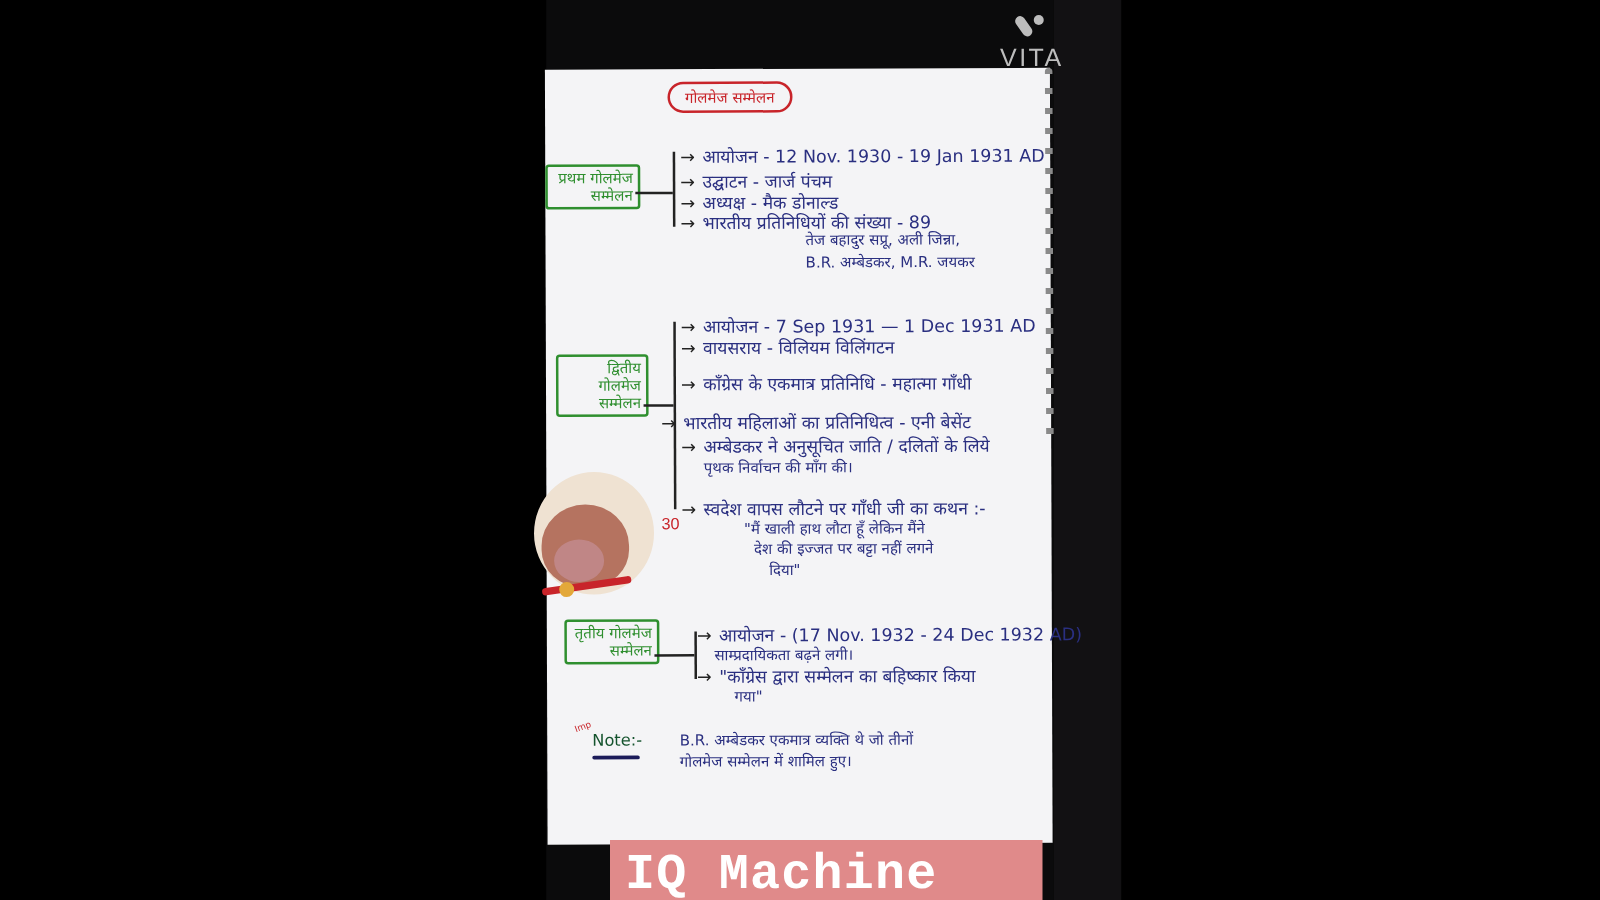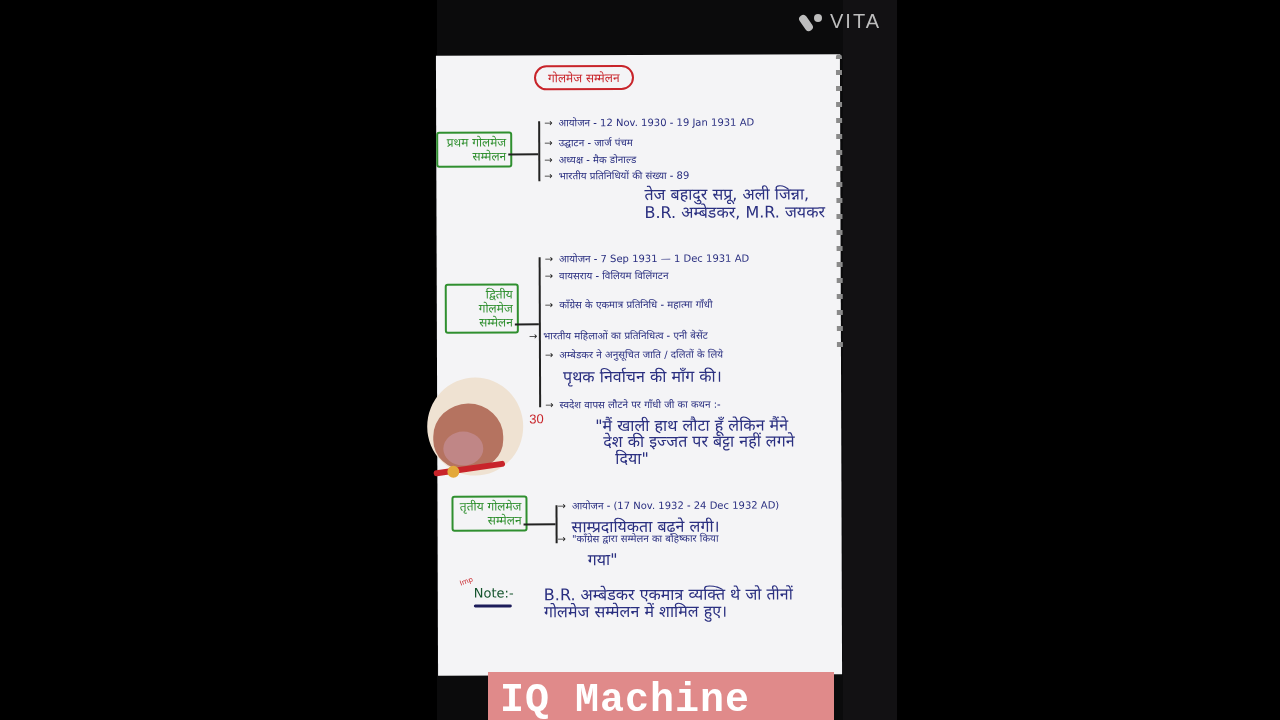--- a/index.html
+++ b/index.html
@@ -1,41 +1,41 @@
 <!DOCTYPE html>
 <html><head>
 <meta charset="utf-8">
 <style>
   html, body { margin:0; padding:0; }
   body { width:1280px; height:720px; background:#000; position:relative; overflow:hidden;
          font-family:"DejaVu Sans", sans-serif; }
   .center-strip { position:absolute; left:437px; top:0; width:406px; height:720px; background:#0b0b0c; }
   .right-strip { position:absolute; left:843px; top:0; width:54px; height:720px; background:#121113; }
   .watermark { position:absolute; left:800px; top:10px; display:flex; align-items:center; gap:6px;
-               color:#bdbdbd; font-family:"Liberation Sans", sans-serif; font-size:20px; letter-spacing:2px; }
+               color:#bdbdbd; font-family:"Liberation Sans", sans-serif; font-size:20px; letter-spacing:2px;flex-direction:column; }
   .wm-icon { position:relative; width:24px; height:20px; }
   .wm-icon .bar { position:absolute; left:2px; top:2px; width:8px; height:18px; background:#bdbdbd; border-radius:4px; transform:rotate(-35deg); }
   .wm-icon .dot { position:absolute; left:14px; top:2px; width:8px; height:8px; background:#bdbdbd; border-radius:50%; }
 
   .page { position:absolute; left:437px; top:55px; width:404px; height:620px; background:#f4f4f6;
           transform:rotate(-0.2deg); }
   .rings { position:absolute; right:-2px; top:0; width:6px; height:300px;
            background:repeating-linear-gradient(#8a8a8a 0 5px, transparent 5px 16px); border-radius:3px; }
 
   .title { position:absolute; left:98px; top:10px; padding:2px 12px; border:2px solid #c8242a; border-radius:14px;
            color:#c8242a; font-size:12px; font-family:"DejaVu Serif", serif; }
 
   .box { position:absolute; border:2px solid #2f8f2f; border-radius:3px; background:#f4f4f6; color:#2f8f2f;
          font-size:12px; line-height:14px; text-align:right; padding:2px 4px; font-family:"DejaVu Serif", serif; }
   .hline { position:absolute; height:1.5px; background:#222; }
   .vline { position:absolute; width:1.5px; background:#222; }
 
-  .item { position:absolute; color:#2a2f80; font-size:10px; white-space:nowrap; font-family:"DejaVu Sans", sans-serif; }
+  .item { position:absolute; color:#2a2f80; font-size:14px; white-space:nowrap; font-family:"DejaVu Sans", sans-serif; }
   .arrow { color:#222; margin-right:6px; }
-  .sub { position:absolute; color:#2a2f80; font-size:16px; white-space:nowrap; }
+  .sub { position:absolute; color:#2a2f80; font-size:12px; white-space:nowrap; }
 
   .sticker { position:absolute; left:0; top:318px; width:92px; height:106px; }
   .cat-face { position:absolute; left:-10px; top:4px; width:96px; height:98px; border-radius:50%; background:#efe2d2; }
   .cat-mouth { position:absolute; left:-4px; top:30px; width:70px; height:66px; border-radius:50% 50% 45% 45%; background:#b57360; }
   .cat-tongue { position:absolute; left:6px; top:58px; width:40px; height:34px; border-radius:50%; background:#c08686; }
   .cat-collar { position:absolute; left:-4px; top:92px; width:72px; height:6px; background:#c8242a; border-radius:3px; transform:rotate(-8deg); }
   .cat-bell { position:absolute; left:10px; top:92px; width:12px; height:12px; border-radius:50%; background:#e3a83a; }
   .sticker-num { position:absolute; left:92px; top:356px; color:#c8242a; font-size:13px; font-family:"Liberation Sans", sans-serif; }
 
   .note-label { position:absolute; left:36px; top:530px; color:#14532d; font-size:13px; }

